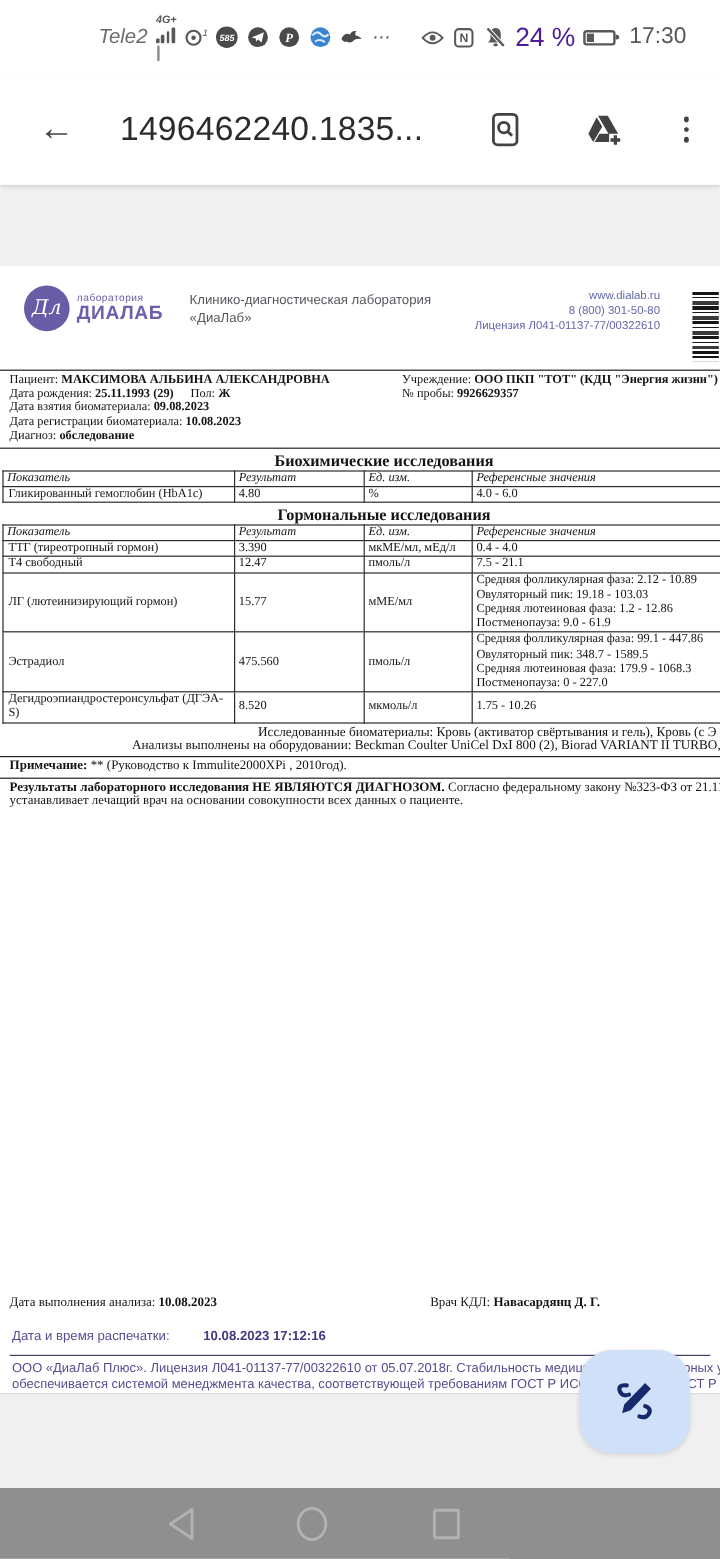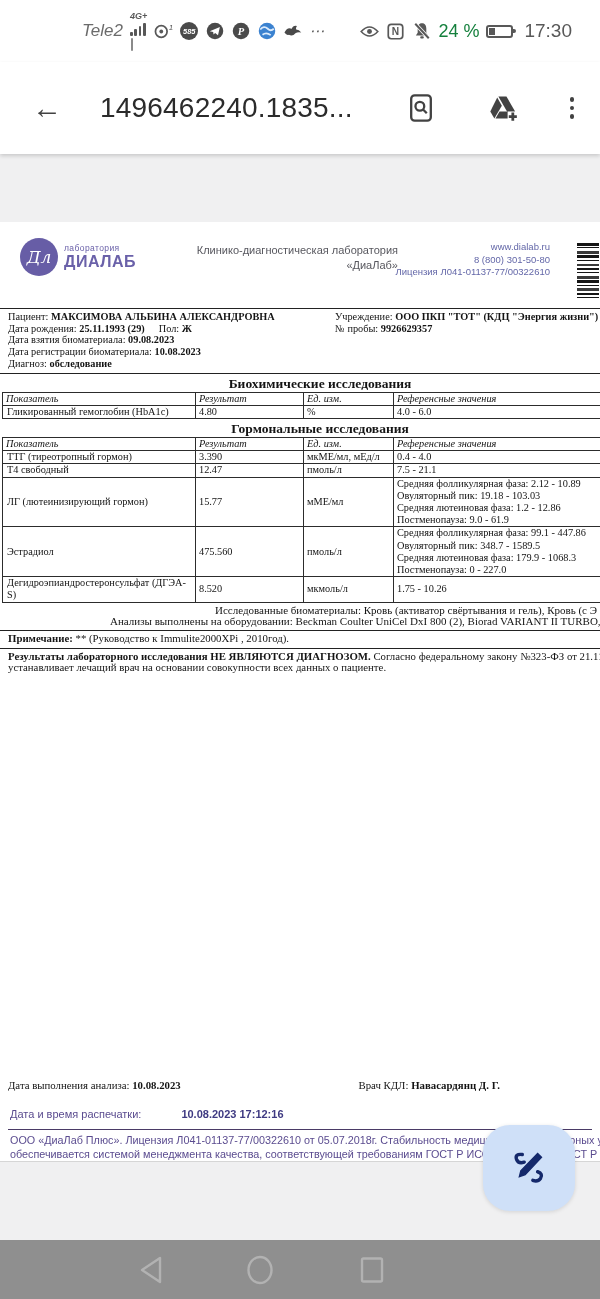--- a/index.html
+++ b/index.html
@@ -14,21 +14,21 @@
   .sb-right { display:flex; align-items:center; gap:7px; margin-left:auto; margin-right:28px; }
   .sb-carrier { font-size:17px; color:#6b6b6b; }
   .sb-net { display:flex; align-items:flex-start; gap:2px;flex-direction:column; }
   .sb-net .lbl { font-size:9px; font-weight:bold; color:#585858; line-height:9px; }
   .bars { display:flex; align-items:flex-end; gap:1.5px; }
   .bars i { display:block; width:2.8px; background:#585858; border-radius:1px; }
   .sb-badge { width:18px; height:18px; border-radius:50%; background:#4a4a4a; color:#fff;
     font-size:7.5px; display:flex; align-items:center; justify-content:center; font-weight:bold; }
   .sb-ico { width:19px; height:19px; display:inline-flex; align-items:center; justify-content:center; }
   .sb-dots { font-size:15px; color:#585858; letter-spacing:1px; }
-  .sb-pct { font-size:18px; color:#15803d; }
+  .sb-pct { font-size:22px; color:#4c1d95; }
   .battery { position:relative; width:27px; height:13px; border:2px solid #585858; border-radius:3px; }
   .battery:after { content:""; position:absolute; right:-5px; top:2.5px; width:3px; height:4px;
     background:#585858; border-radius:0 2px 2px 0; }
   .battery .fill { position:absolute; left:1px; top:1px; bottom:1px; width:22%; background:#585858; }
   .sb-time { font-size:19px; color:#585858; margin-left:4px; }
   .supnum { font-size:8px; vertical-align:top; position:relative; top:-4px; }
 
   
   .toolbar { position:absolute; top:62px; left:0; width:600px; height:92px; background:#fff;
     display:flex; align-items:center; box-shadow:0 2px 4px rgba(0,0,0,.16); z-index:5; }
@@ -49,21 +49,21 @@
     overflow:hidden; font-family:"Liberation Serif", serif; color:#141414;
     display:flex; flex-direction:column; border-bottom:1px solid #d6d6d6; }
 
   .doc-header { position:relative; margin:13px 8px 0 8px; height:66px; flex:none; }
   .logo-wrap { position:absolute; left:12px; top:3px; display:flex; align-items:center; gap:6px; }
   .logo-circle { width:38px; height:38px; border-radius:50%; background:#675da6; color:#fff;
     display:flex; align-items:center; justify-content:center;
     font-family:"DejaVu Serif", serif; font-style:italic; font-size:17px; }
   .logo-text .small { font-size:8.5px; color:#6a61a9; font-family:"Liberation Sans",sans-serif; letter-spacing:.4px; }
   .logo-text .big { font-size:16px; font-weight:bold; color:#6a61a9; font-family:"Liberation Sans",sans-serif; letter-spacing:.5px; }
-  .hdr-center { position:absolute; left:150px; top:8px; width:240px; text-align:right;
+  .hdr-center { position:absolute; left:150px; top:8px; width:240px; text-align:left;
     font-family:"Liberation Sans",sans-serif; color:#57575e; font-size:11px; line-height:15px; }
   .hdr-right { position:absolute; right:42px; top:6px; text-align:right;
     font-family:"Liberation Sans",sans-serif; color:#6367a8; font-size:9.5px; line-height:12.5px;margin-left:24px; }
   .barcode { position:absolute; right:-7px; top:8px; width:22px; height:58px;
     background:repeating-linear-gradient(to bottom,#161616 0 2.6px,#fff 2.6px 4.4px,#161616 4.4px 5.4px,#fff 5.4px 8.2px,#3a3a3a 8.2px 11px,#fff 11px 12.4px); }
 
   .patient { position:relative; margin-top:7px; border-top:1.6px solid #222; border-bottom:1.6px solid #222;
     padding:2px 0 3px 8px; font-size:10.3px; line-height:11.7px; flex:none; }
   .patient b { font-weight:bold; }
   .p-right { position:absolute; left:335px; top:2px; }
@@ -87,21 +87,21 @@
   .note-row { font-size:10.8px; line-height:13px; padding:1px 0 1px 8px; flex:none; }
   .disc { padding-left:8px; flex:none; font-size:10.8px; line-height:11.8px; margin-top:2px; }
   .disc .l1 { white-space:nowrap; overflow:hidden; }
 
   .spacer { flex:1; }
 
   .bottom-row { display:flex; font-size:10.8px; padding:0 8px; flex:none; }
   .doctor { margin-left:auto; margin-right:92px; }
   .print-row { font-family:"Liberation Sans",sans-serif; font-size:11px; color:#5a4b8f;
     padding-left:10px; margin-top:17px; flex:none; }
-  .print-row b { color:#3f3a82; margin-left:40px; }
+  .print-row b { color:#3f3a82; margin-left:28px; }
   .hr-purple { border-top:1.6px solid #4a3a66; margin:9px 8px 0 8px; flex:none; }
   .doc-footer { font-family:"Liberation Sans",sans-serif; font-size:10.8px; line-height:13.5px;
     color:#5a4b8f; padding:4px 10px 0 10px; flex:none; white-space:nowrap; overflow:hidden; }
 
   
   .fab { position:absolute; left:483px; top:1125px; width:92px; height:86px; border-radius:27px;
     background:#cfe0f8; display:flex; align-items:center; justify-content:center; z-index:6;
     box-shadow:0 1px 4px rgba(0,0,0,.12); }
 
   

